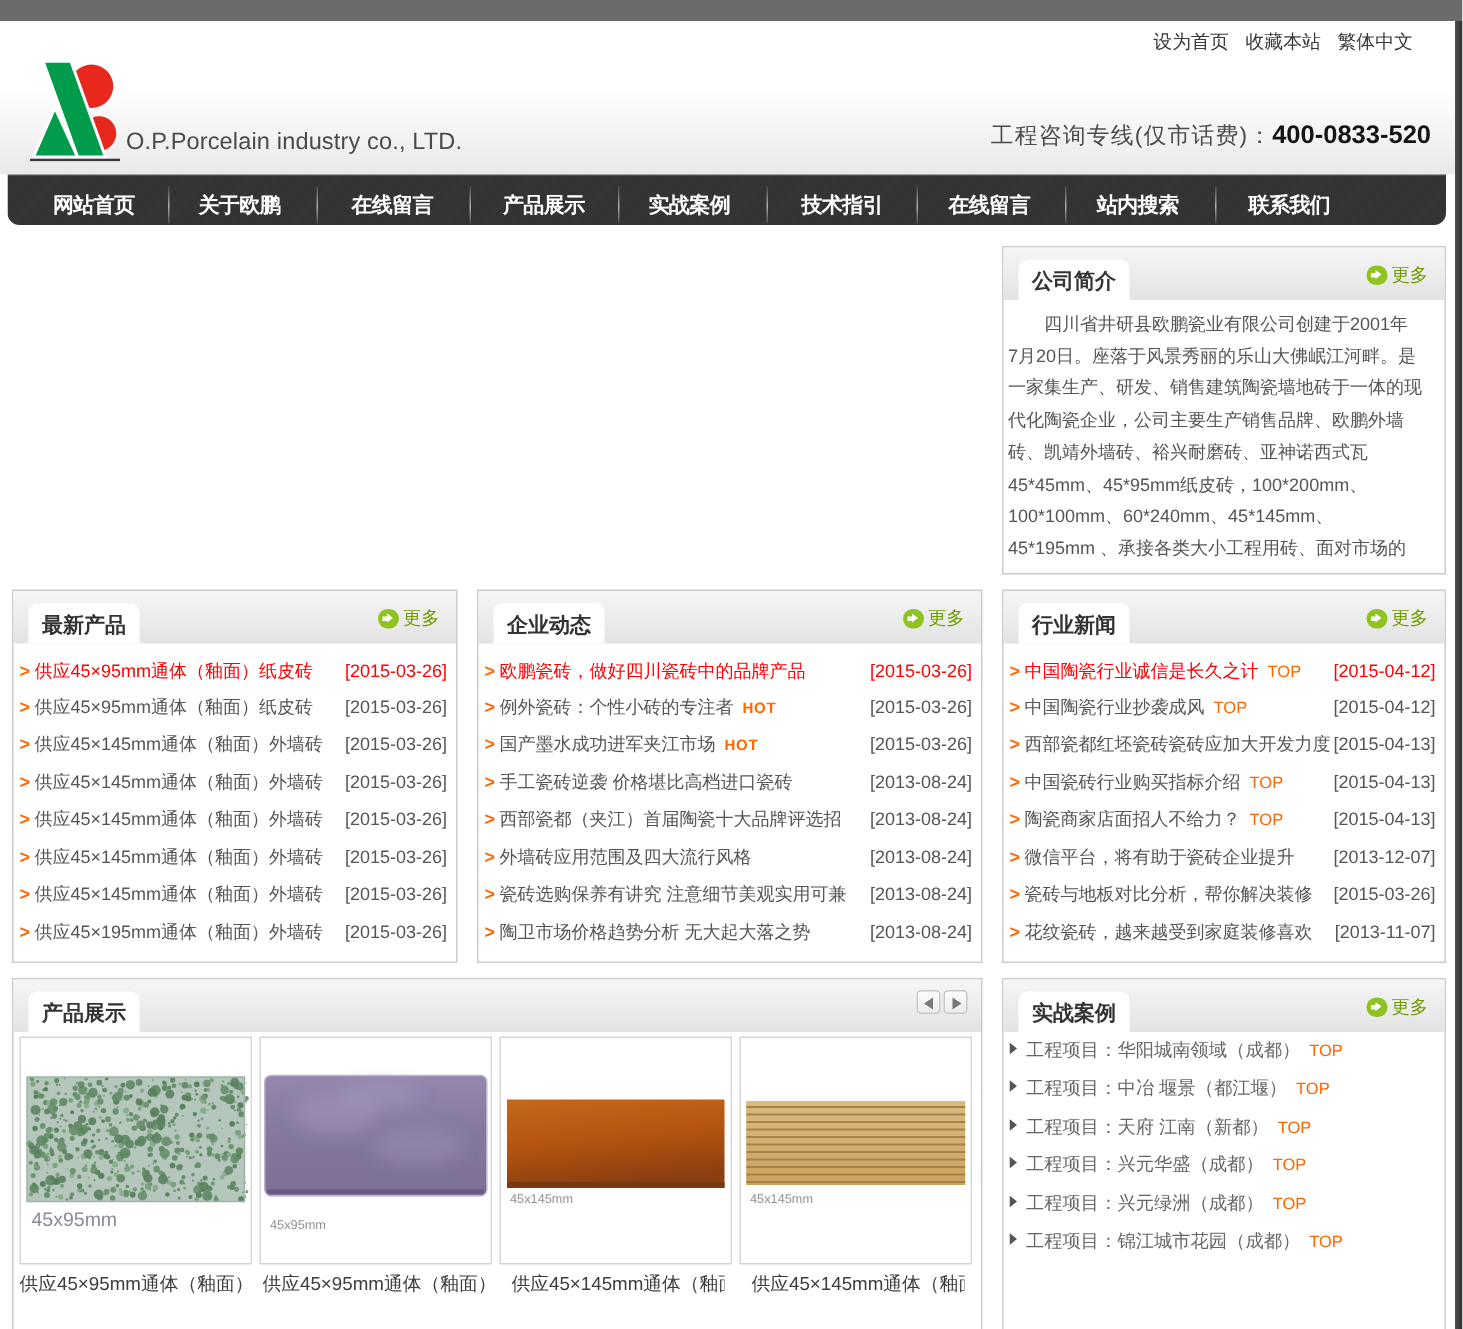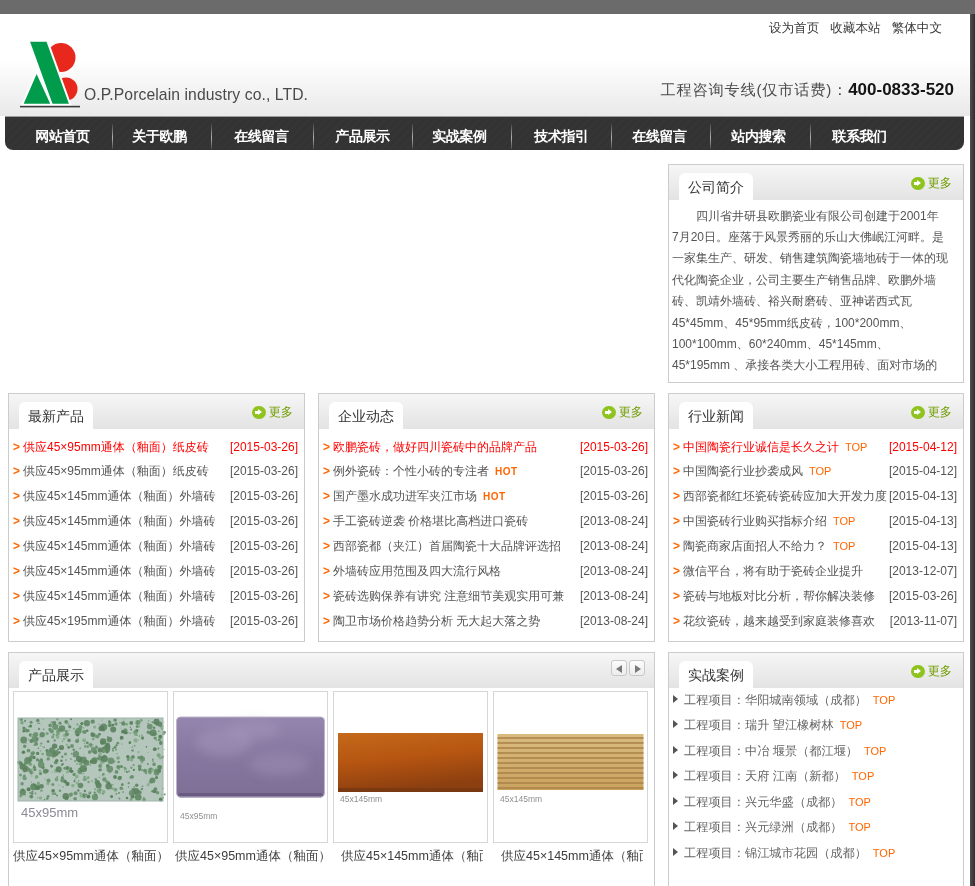--- a/index.html
+++ b/index.html
@@ -15,21 +15,21 @@
 #cname{position:absolute;left:83px;top:34px;font-size:24px;font-weight:bold;color:#2b2b2b;letter-spacing:-1.8px;}
 #ename{position:absolute;left:84px;top:72px;font-size:15.7px;color:#4a4a4a;letter-spacing:0.1px;}
 #phone{position:absolute;right:16px;top:66px;text-align:right;}
 #phone .lb{font-size:15.2px;color:#4c4c4c;letter-spacing:0.8px;}
 #phone .no{font-size:17px;font-weight:bold;color:#141414;}
 #nav{position:absolute;left:5px;top:116px;width:959px;height:34px;background:#333 repeating-linear-gradient(135deg,rgba(255,255,255,0.012) 0 2px,rgba(0,0,0,0) 2px 6px);border-top:1px solid #9c9c9c;border-radius:0 0 8px 8px;}
 #nav .it{position:absolute;top:0;height:39px;line-height:38px;transform:translateX(-50%);color:#fff;font-size:14px;font-weight:bold;letter-spacing:-0.4px;white-space:nowrap;}
 #nav .sp{position:absolute;top:7px;width:1px;height:25px;background:linear-gradient(rgba(170,170,170,0.15),#b0b0b0 55%,rgba(170,170,170,0.2));}
 .panel{position:absolute;background:#fff;border:1px solid #ccc;}
 .ph{position:relative;height:35px;background:linear-gradient(#f6f6f6,#e3e3e3);}
-.tab{position:absolute;left:10px;top:8px;height:27px;padding:0 9px;background:#fff;border-radius:6px 6px 0 0;font-size:14px;font-weight:normal;color:#333;line-height:29px;letter-spacing:0;}
+.tab{position:absolute;left:10px;top:8px;height:27px;padding:0 9px;background:#fff;border-radius:6px 6px 0 0;font-size:14px;font-weight:bold;color:#333;line-height:29px;letter-spacing:0;}
 .more{position:absolute;right:11px;top:11px;height:15px;font-size:12.2px;color:#6f9d00;line-height:15px;}
 .more .mi{display:inline-block;vertical-align:-3px;margin-right:3px;width:13.5px;height:13.5px;border-radius:50%;background:#8fc31f;position:relative;}
 .more .mi:after{content:"";position:absolute;left:3px;top:5.6px;width:3.5px;height:2.6px;background:#fff;}
 .more .mi:before{content:"";position:absolute;left:6.2px;top:3.1px;border-left:4.6px solid #fff;border-top:3.8px solid transparent;border-bottom:3.8px solid transparent;}
 ul.nl{list-style:none;padding:5.5px 6px 0 4px;}
 ul.nl li{height:24.86px;line-height:24.86px;font-size:12px;color:#555;white-space:nowrap;overflow:hidden;}
 ul.nl li .bu{color:#f60;font-weight:bold;font-size:12px;margin:0 3px 0 0;}
 ul.nl li .dt{float:right;color:#555;}
 ul.nl li.red,ul.nl li.red .dt{color:#f00;}
 .hot{color:#f60;font-weight:bold;font-size:10px;margin-left:6px;letter-spacing:0.5px;}
@@ -823,20 +823,19 @@
   <div class="cap" style="left:332px;width:142px;">供应45×145mm通体（釉面）</div>
   <div class="cap" style="left:492px;width:142px;">供应45×145mm通体（釉面）</div>
 </div>
 <div class="panel" id="p5">
   <div class="ph">
       <div class="tab">实战案例</div>
       <a class="more"><span class="mi"></span>更多</a>
     </div>
   <ul class="cl">
     <li><span class="tr"></span>工程项目：华阳城南领域（成都）<span class="top">TOP</span></li>
-    <li><span class="tr"></span>工程项目：瑞升 望江橡树林<span class="top">TOP</span></li>
     <li><span class="tr"></span>工程项目：中冶 堰景（都江堰）<span class="top">TOP</span></li>
     <li><span class="tr"></span>工程项目：天府 江南（新都）<span class="top">TOP</span></li>
     <li><span class="tr"></span>工程项目：兴元华盛（成都）<span class="top">TOP</span></li>
     <li><span class="tr"></span>工程项目：兴元绿洲（成都）<span class="top">TOP</span></li>
     <li><span class="tr"></span>工程项目：锦江城市花园（成都）<span class="top">TOP</span></li>
   </ul>
 </div>
 
 </body></html>

